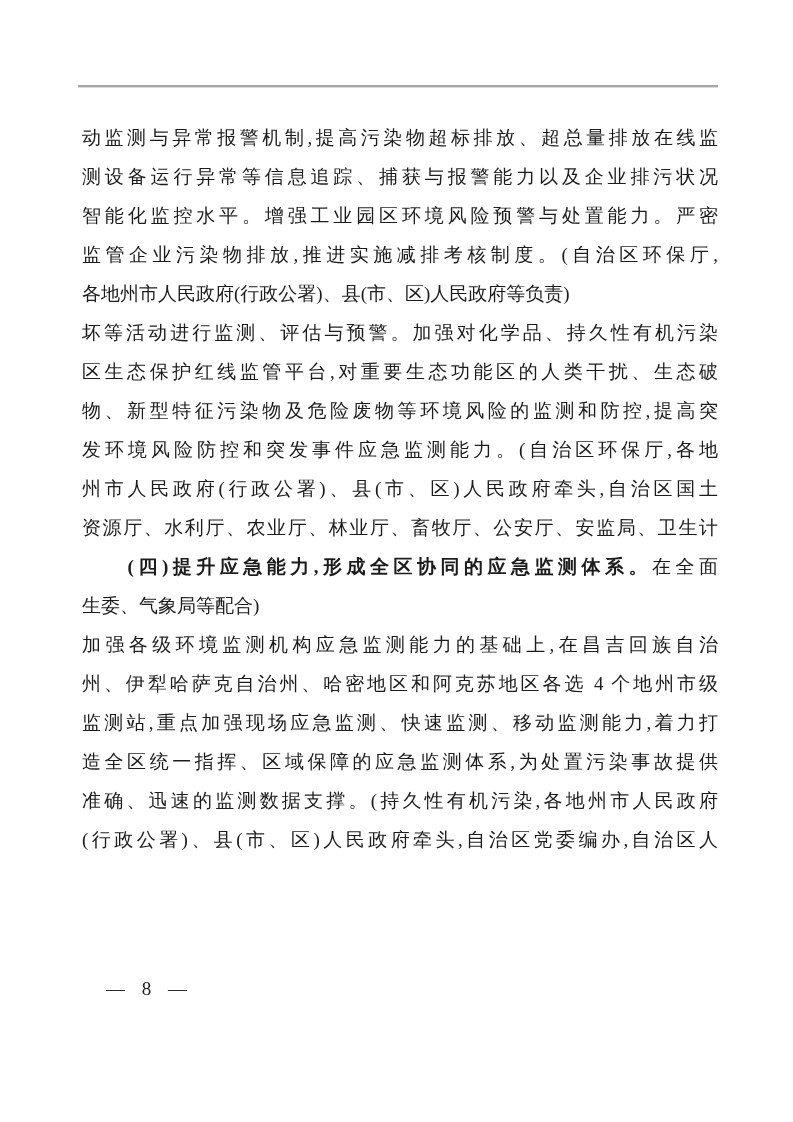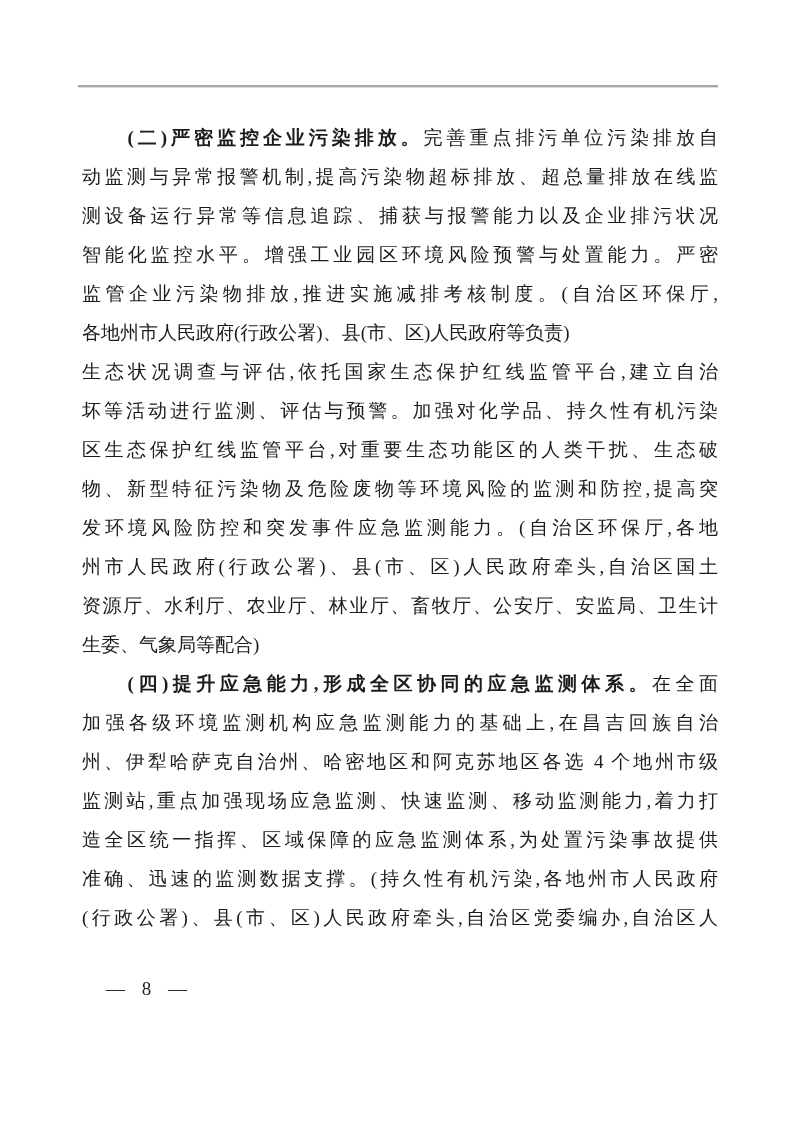--- a/index.html
+++ b/index.html
@@ -65,35 +65,33 @@
   }
 </style>
 </head>
 <body>
 
 <div class="page">
 
   <div class="header-rule"></div>
 
   <div class="doc-body">
-    <p class="line indent"><b class="hd">(二)严密监控企业污染排放。</b><span>完善重点排污单位污染排放自</span></p>
     <p class="line"><span>动监测与异常报警机制,提高污染物超标排放、超总量排放在线监</span></p>
     <p class="line"><span>测设备运行异常等信息追踪、捕获与报警能力以及企业排污状况</span></p>
     <p class="line"><span>智能化监控水平。增强工业园区环境风险预警与处置能力。严密</span></p>
     <p class="line"><span>监管企业污染物排放,推进实施减排考核制度。(自治区环保厅,</span></p>
     <p class="line short"><span>各地州市人民政府(行政公署)、县(市、区)人民政府等负责)</span></p>
-    <p class="line"><span>生态状况调查与评估,依托国家生态保护红线监管平台,建立自治</span></p>
     <p class="line"><span>坏等活动进行监测、评估与预警。加强对化学品、持久性有机污染</span></p>
     <p class="line"><span>区生态保护红线监管平台,对重要生态功能区的人类干扰、生态破</span></p>
     <p class="line"><span>物、新型特征污染物及危险废物等环境风险的监测和防控,提高突</span></p>
     <p class="line"><span>发环境风险防控和突发事件应急监测能力。(自治区环保厅,各地</span></p>
     <p class="line"><span>州市人民政府(行政公署)、县(市、区)人民政府牵头,自治区国土</span></p>
     <p class="line"><span>资源厅、水利厅、农业厅、林业厅、畜牧厅、公安厅、安监局、卫生计</span></p>
+    <p class="line indent"><b class="hd">(四)提升应急能力,形成全区协同的应急监测体系。</b><span>在全面</span></p>
     <p class="line short"><span>生委、气象局等配合)</span></p>
-    <p class="line indent"><b class="hd">(四)提升应急能力,形成全区协同的应急监测体系。</b><span>在全面</span></p>
     <p class="line"><span>加强各级环境监测机构应急监测能力的基础上,在昌吉回族自治</span></p>
     <p class="line"><span>州、伊犁哈萨克自治州、哈密地区和阿克苏地区各选 4 个地州市级</span></p>
     <p class="line"><span>监测站,重点加强现场应急监测、快速监测、移动监测能力,着力打</span></p>
     <p class="line"><span>造全区统一指挥、区域保障的应急监测体系,为处置污染事故提供</span></p>
     <p class="line"><span>准确、迅速的监测数据支撑。(持久性有机污染,各地州市人民政府</span></p>
     <p class="line"><span>(行政公署)、县(市、区)人民政府牵头,自治区党委编办,自治区人</span></p>
   </div>
 
   <div class="page-footer">— 8 —</div>
 

